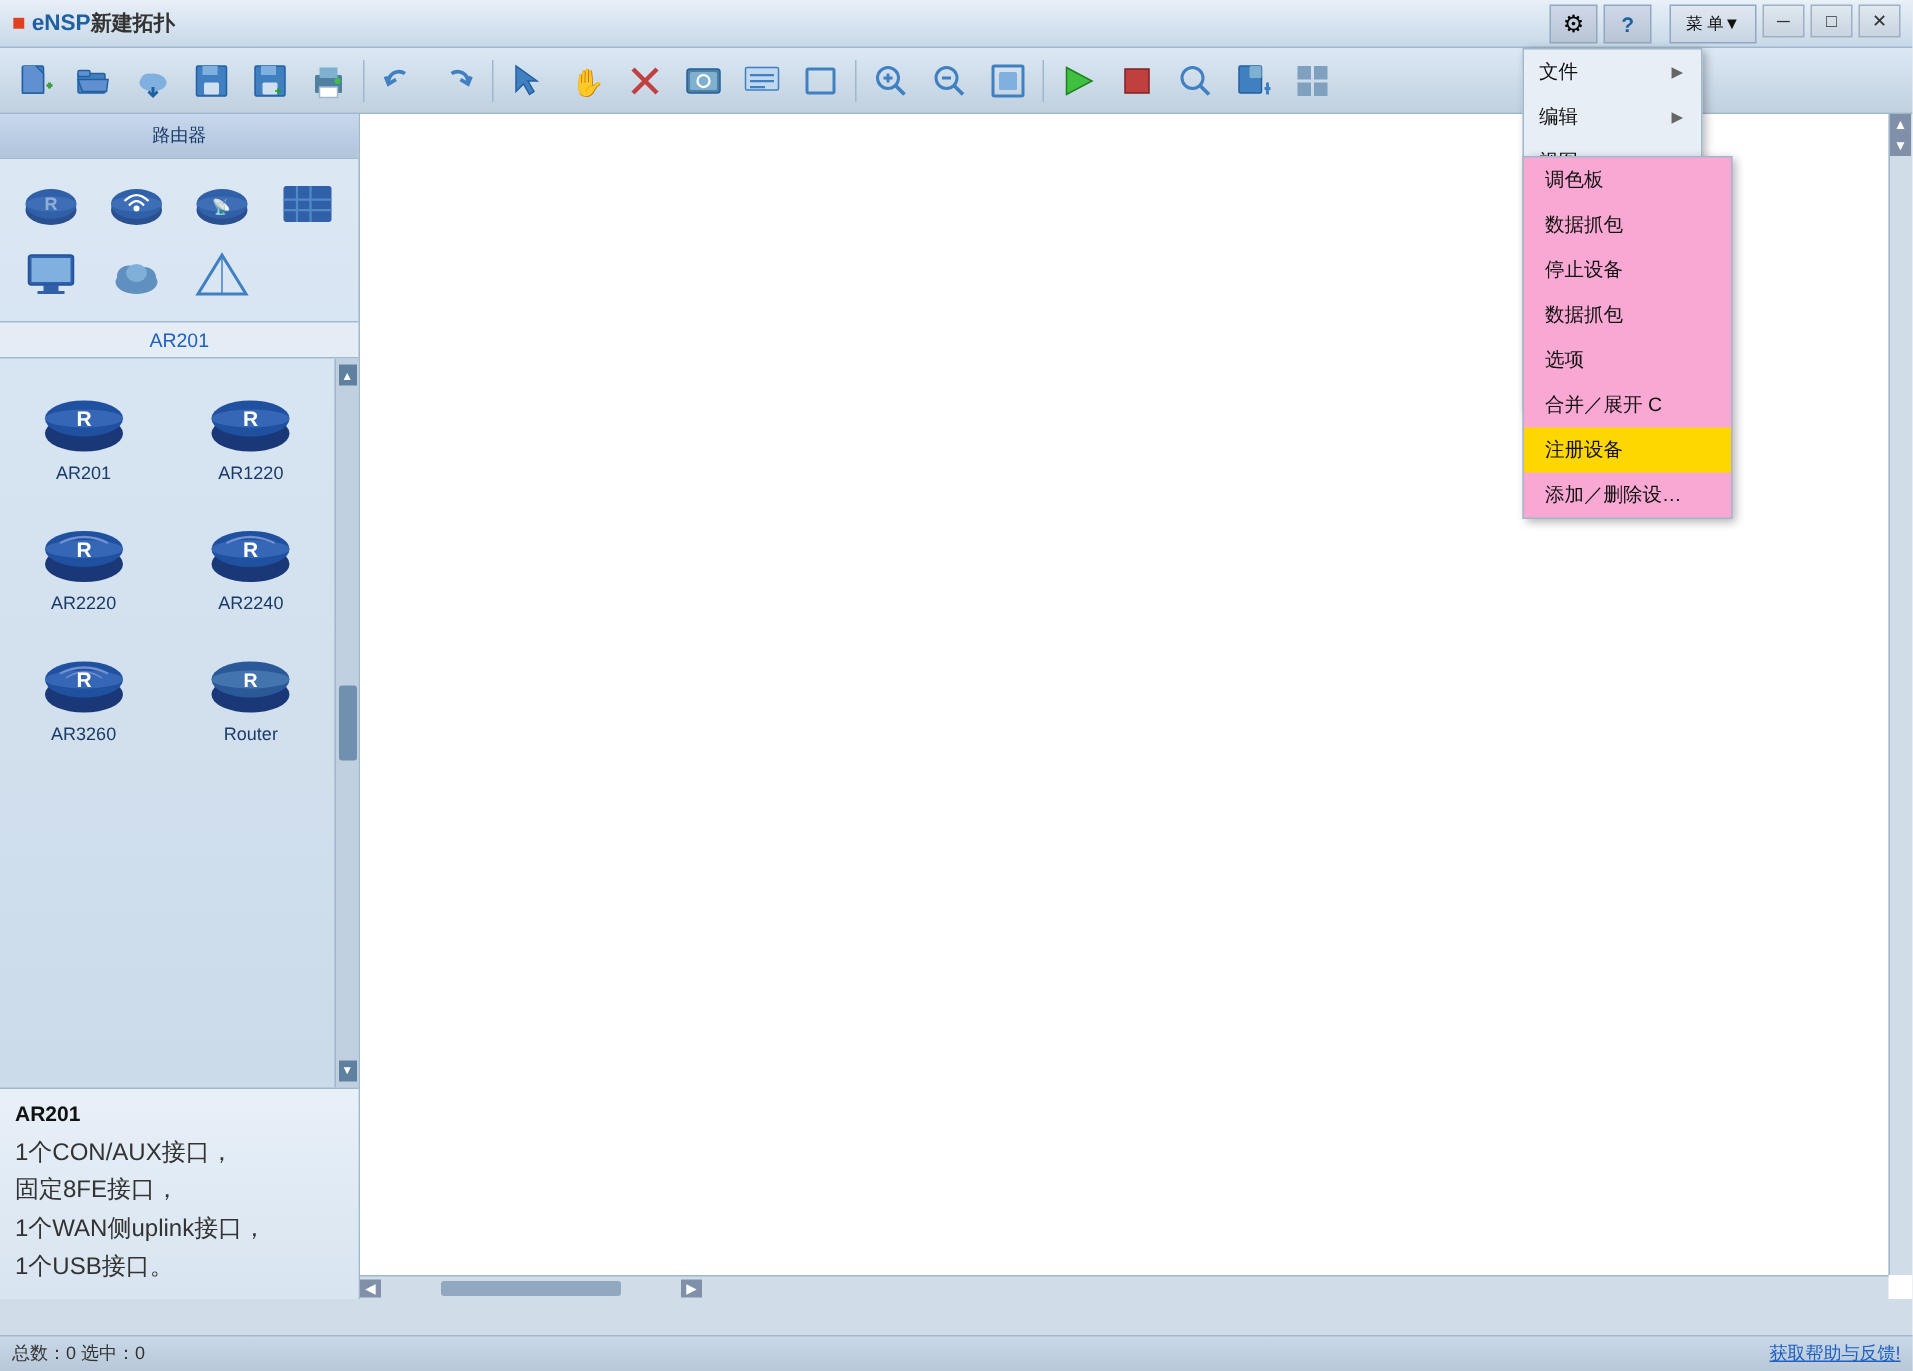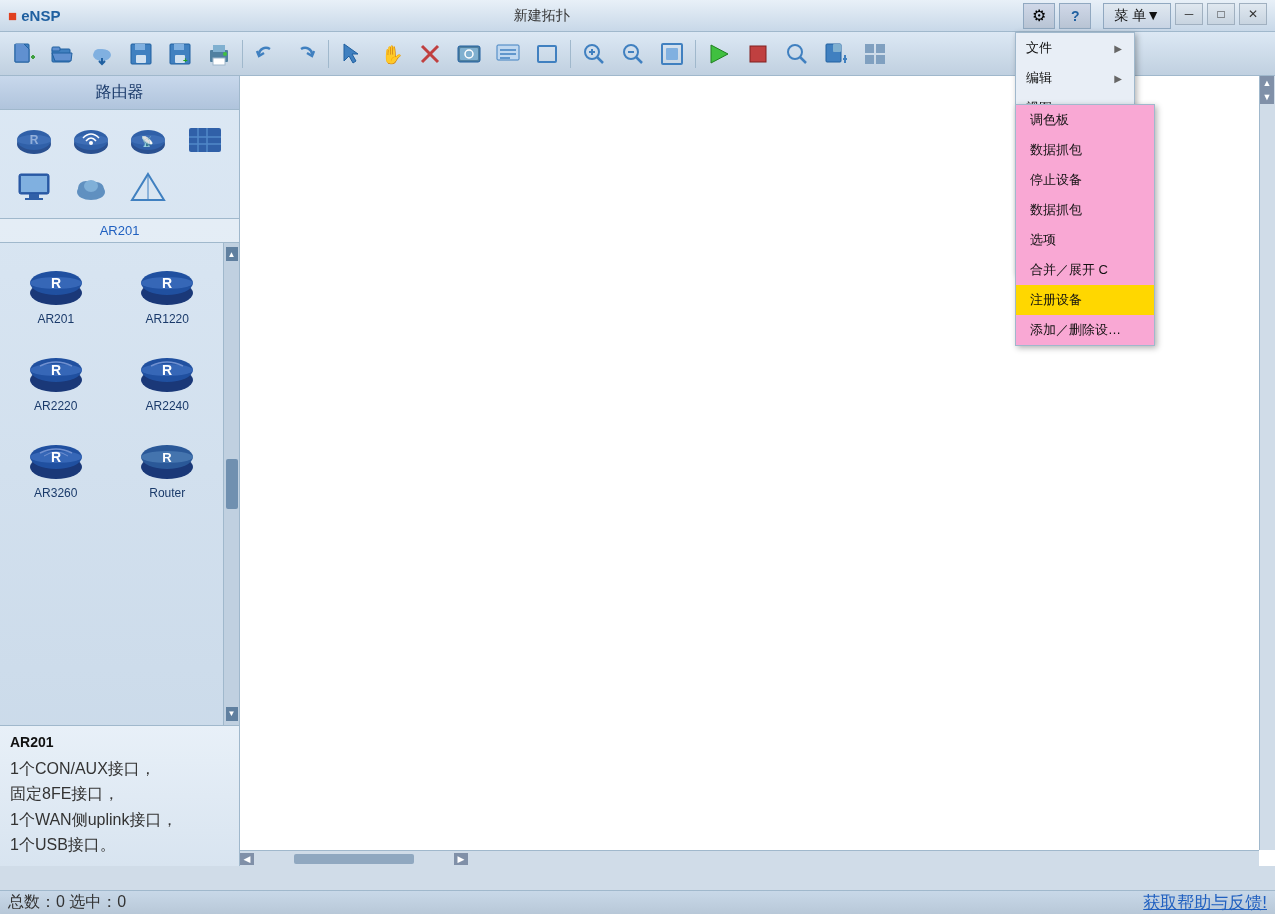--- a/index.html
+++ b/index.html
@@ -5,21 +5,21 @@
     * { box-sizing: border-box; margin: 0; padding: 0; }
     body { width: 1275px; height: 914px; font-family: 'SimHei', 'Microsoft YaHei', sans-serif; font-size: 13px; background: #d0dce8; overflow: hidden; }
 
     
     #title-bar {
       display: flex; align-items: center; justify-content: space-between;
       background: linear-gradient(to bottom, #e8f0f8, #c8d8e8);
       height: 32px; padding: 0 8px; border-bottom: 1px solid #a0b8cc;
     }
     #title-bar-left { display: flex; align-items: flex-start; gap: 6px; }
-    #title-bar-center { flex: 1; text-align: center; font-size: 14px; color: #333; }
+    #title-bar-center { flex: 1; text-align: left; font-size: 14px; color: #333; font-weight: bold; }
     #title-bar-right { display: flex; gap: 4px; }
     .title-btn { width: 28px; height: 22px; border: 1px solid #a0b0c0; background: linear-gradient(to bottom, #e0e8f0, #c8d4e0); cursor: pointer; display: flex; align-items: center; justify-content: center; font-size: 12px; color: #333; }
 
     
     #toolbar {
       display: flex; align-items: center;
       background: linear-gradient(to bottom, #dce8f4, #c0d0e0);
       height: 44px; padding: 0 6px; gap: 3px; border-bottom: 1px solid #a0b8cc;
     }
     .tb-btn {
@@ -32,21 +32,21 @@
     
     #main { display: flex; height: calc(914px - 32px - 24px - 44px - 24px); }
 
     
     #left-panel {
       width: 240px; background: linear-gradient(to bottom, #dce8f4, #c8d8e8);
       border-right: 1px solid #a0b8cc; display: flex; flex-direction: column;
     }
     #device-panel-header {
       background: linear-gradient(to bottom, #c8d8ec, #b0c4dc);
-      text-align: center; padding: 6px 0; font-size: 16px; color: #1a3a6a;
+      text-align: center; padding: 6px 0; font-size: 12px; color: #1a3a6a;
       border-bottom: 1px solid #a0b8cc;
     }
     #device-icons-grid {
       display: grid; grid-template-columns: repeat(4, 1fr);
       gap: 4px; padding: 8px; border-bottom: 1px solid #a0b8cc;
     }
     .device-icon-top {
       display: flex; flex-direction: column; align-items: center;
       cursor: pointer; padding: 4px;
     }
@@ -87,22 +87,22 @@
     }
     #h-thumb { height: 10px; width: 120px; background: #90a8c0; margin: 3px 40px; border-radius: 2px; }
 
     
     #status-bar {
       display: flex; justify-content: space-between; align-items: center;
       background: linear-gradient(to bottom, #c8d8e8, #b8c8d8);
       height: 24px; padding: 0 8px; border-top: 1px solid #a0b8cc;
       position: absolute; bottom: 0; left: 0; right: 0;
     }
-    #status-left { font-size: 16px; color: #333; }
-    #status-right { font-size: 17px; color: #2060c0; cursor: pointer; text-decoration: underline; }
+    #status-left { font-size: 12px; color: #333; }
+    #status-right { font-size: 12px; color: #2060c0; cursor: pointer; text-decoration: underline; }
 
     
     #dropdown-overlay {
       position: fixed; top: 0; left: 0; right: 0; bottom: 0; z-index: 100;
     }
     #menu-dropdown-container {
       position: absolute; top: 56px; right: 0; z-index: 200;
       display: flex;
     }
     #menu-main {
@@ -139,21 +139,21 @@
     </span>
   </div>
   <div id="title-bar-center">新建拓扑</div>
   <div id="title-bar-right">
 
     <div style="display:flex;align-items:center;gap:4px;margin-right:8px;">
       <div style="width:32px;height:26px;background:linear-gradient(to bottom,#d0d8e8,#b8c4d4);border:1px solid #90a8c0;display:flex;align-items:center;justify-content:center;font-size:16px;cursor:pointer;">⚙</div>
       <div style="width:32px;height:26px;background:linear-gradient(to bottom,#d0d8e8,#b8c4d4);border:1px solid #90a8c0;display:flex;align-items:center;justify-content:center;font-size:14px;cursor:pointer;color:#2060a0;font-weight:bold;">?</div>
     </div>
 
-    <div style="background:linear-gradient(to bottom,#e0e8f0,#c8d4e4);border:1px solid #90a8c0;padding:2px 10px;cursor:pointer;font-size:14px;color:#111;display:flex;align-items:center;gap:4px;">
+    <div style="background:linear-gradient(to bottom,#e0e8f0,#c8d4e4);border:1px solid #90a8c0;padding:2px 10px;cursor:pointer;font-size:11px;color:#111;display:flex;align-items:center;gap:4px;">
       <span>菜 单▼</span>
     </div>
     <div class="title-btn">─</div>
     <div class="title-btn">□</div>
     <div class="title-btn">✕</div>
   </div>
 </div>
 
 <div id="toolbar">
 

